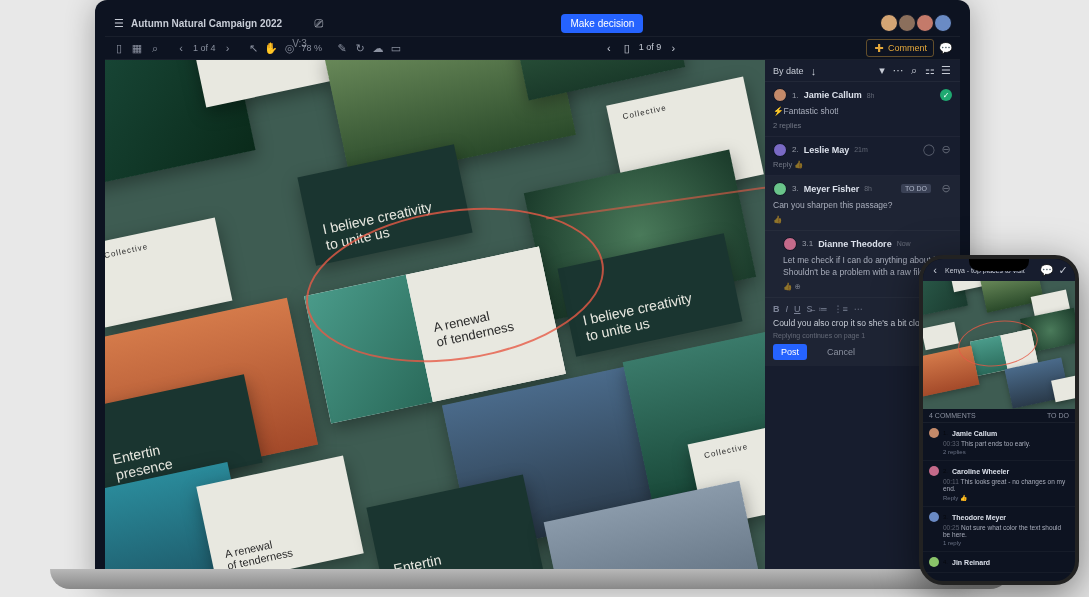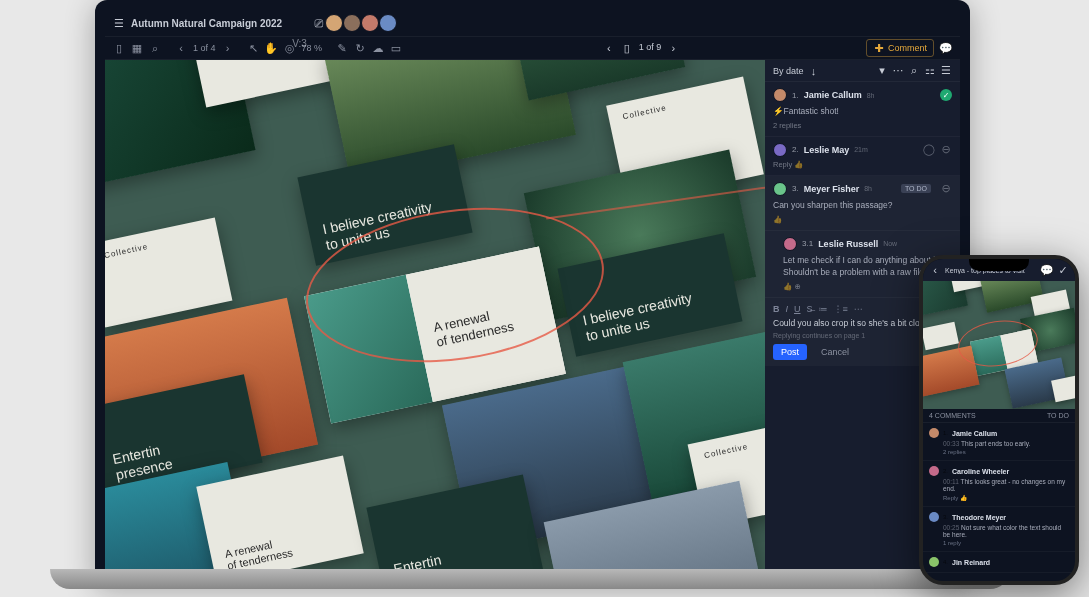--- a/index.html
+++ b/index.html
@@ -68,21 +68,21 @@
   .cmt-head .status { margin-left:auto; font-size:7px; padding:1px 4px; border-radius:2px; }
   .cmt-head .check-icon { margin-left:auto; width:12px; height:12px; border-radius:50%; background:#1fa971; display:flex; align-items:center; justify-content:center; font-size:8px; color:#fff; }
   .status.todo { background:#3a4155; color:#adb5c8; }
   .cmt-body { font-size:8.5px; margin-top:4px; line-height:1.4; color:#a8adbb; }
   .cmt-body .bolt { color:#e4a83b; }
   .cmt-meta { font-size:7.5px; opacity:.5; margin-top:3px; }
   .mention { display:inline-block; padding:0 3px; background:rgba(255,255,255,.1); border-radius:2px; color:#dbe0ea; }
   .reply-box { padding:6px 8px; }
   .editor-toolbar { display:flex; gap:6px; font-size:9px; color:#7d8498; margin-bottom:4px; }
   .editor-input { color:#c7ccd6; font-size:8.5px; margin-bottom:4px; }
-  .reply-actions { display:flex; gap:14px; align-items:center; }
+  .reply-actions { display:flex; gap:20px; align-items:center; }
   .btn-post { background:#2563ff; color:#fff; padding:3px 8px; border-radius:3px; font-size:9px; }
   .btn-cancel { color:#8b91a0; font-size:9px; }
   .collapse-btn { text-align:center; font-size:8px; opacity:.5; padding:4px; }
 
   
   .phone {
     position:absolute; right:10px; top:255px; width:160px; height:330px;
     background:#0d1321; border-radius:24px; border:4px solid #222; box-shadow:0 10px 40px rgba(0,0,0,.5);
     overflow:hidden;
   }
@@ -108,20 +108,23 @@
 <div class="laptop">
   <div class="screen">
 
     <div class="titlebar">
       <div class="left">
         <span class="ico">☰</span>
         <span class="title">Autumn Natural Campaign 2022</span>
         <span class="ver">V:3</span>
         <span class="ico">⎚</span>
       </div>
+      <div class="center">
+        <span class="btn-primary">Make decision</span>
+      </div>
       <div class="avatars">
         <span class="avatar" style="background:#d4a574"></span>
         <span class="avatar" style="background:#8b6f5c"></span>
         <span class="avatar" style="background:#c47a6a"></span>
         <span class="avatar" style="background:#6a8bc4"></span>
       </div>
     </div>
 
     <div class="toolbar">
       <div class="group">
@@ -267,21 +270,21 @@
             <span class="ico" style="opacity:.4;margin-left:4px">⊖</span>
           </div>
           <div class="cmt-body">Can you sharpen this passage?</div>
           <div class="cmt-meta"><span>👍</span></div>
         </div>
 
         <div class="cmt" style="background:rgba(255,255,255,.03);padding-left:18px">
           <div class="cmt-head">
             <span class="avatar" style="width:14px;height:14px;background:#c46a8a"></span>
             <span class="num">3.1</span>
-            <span class="name">Leslie Russell</span>
+            <span class="name">Dianne Theodore</span>
             <span class="time">Now</span>
           </div>
           <div class="cmt-body">Let me check if I can do anything about it. Shouldn't be a problem with a raw file.</div>
           <div class="cmt-meta"><span style="color:#2563ff">👍</span> <span>⊕</span></div>
         </div>
 
         <div class="reply-box" style="background:rgba(255,255,255,.03)">
           <div class="editor-toolbar">
             <span><b>B</b></span>
             <span><i>I</i></span>

